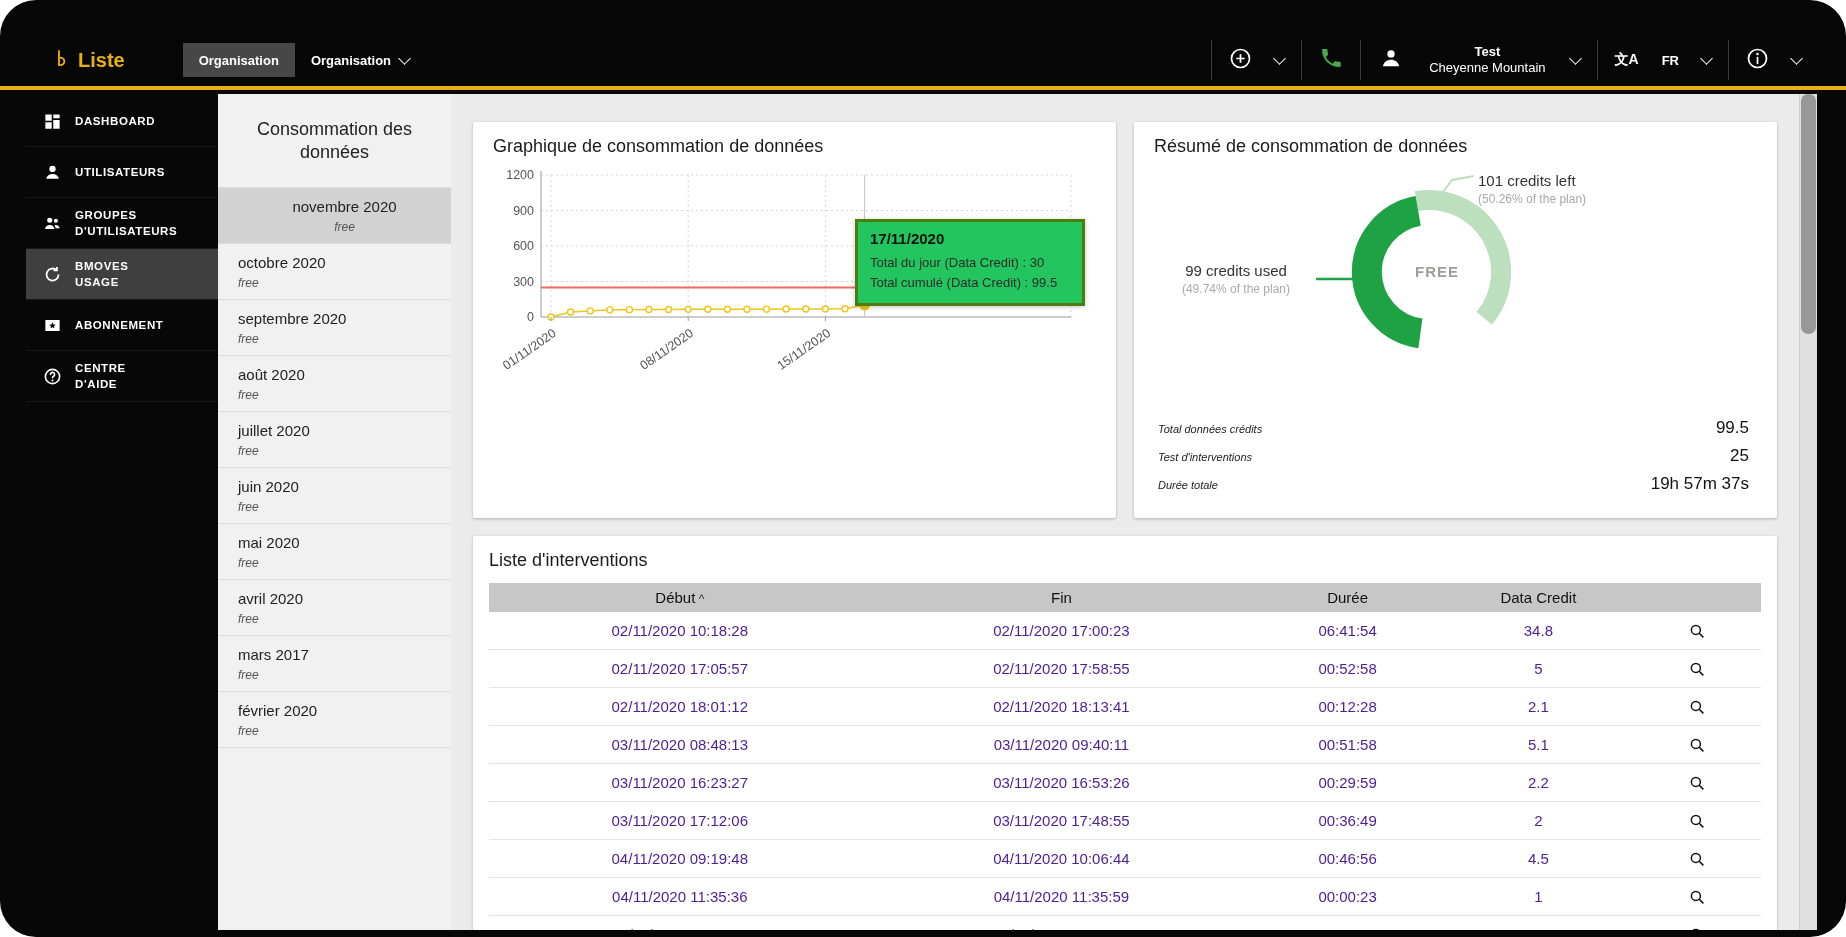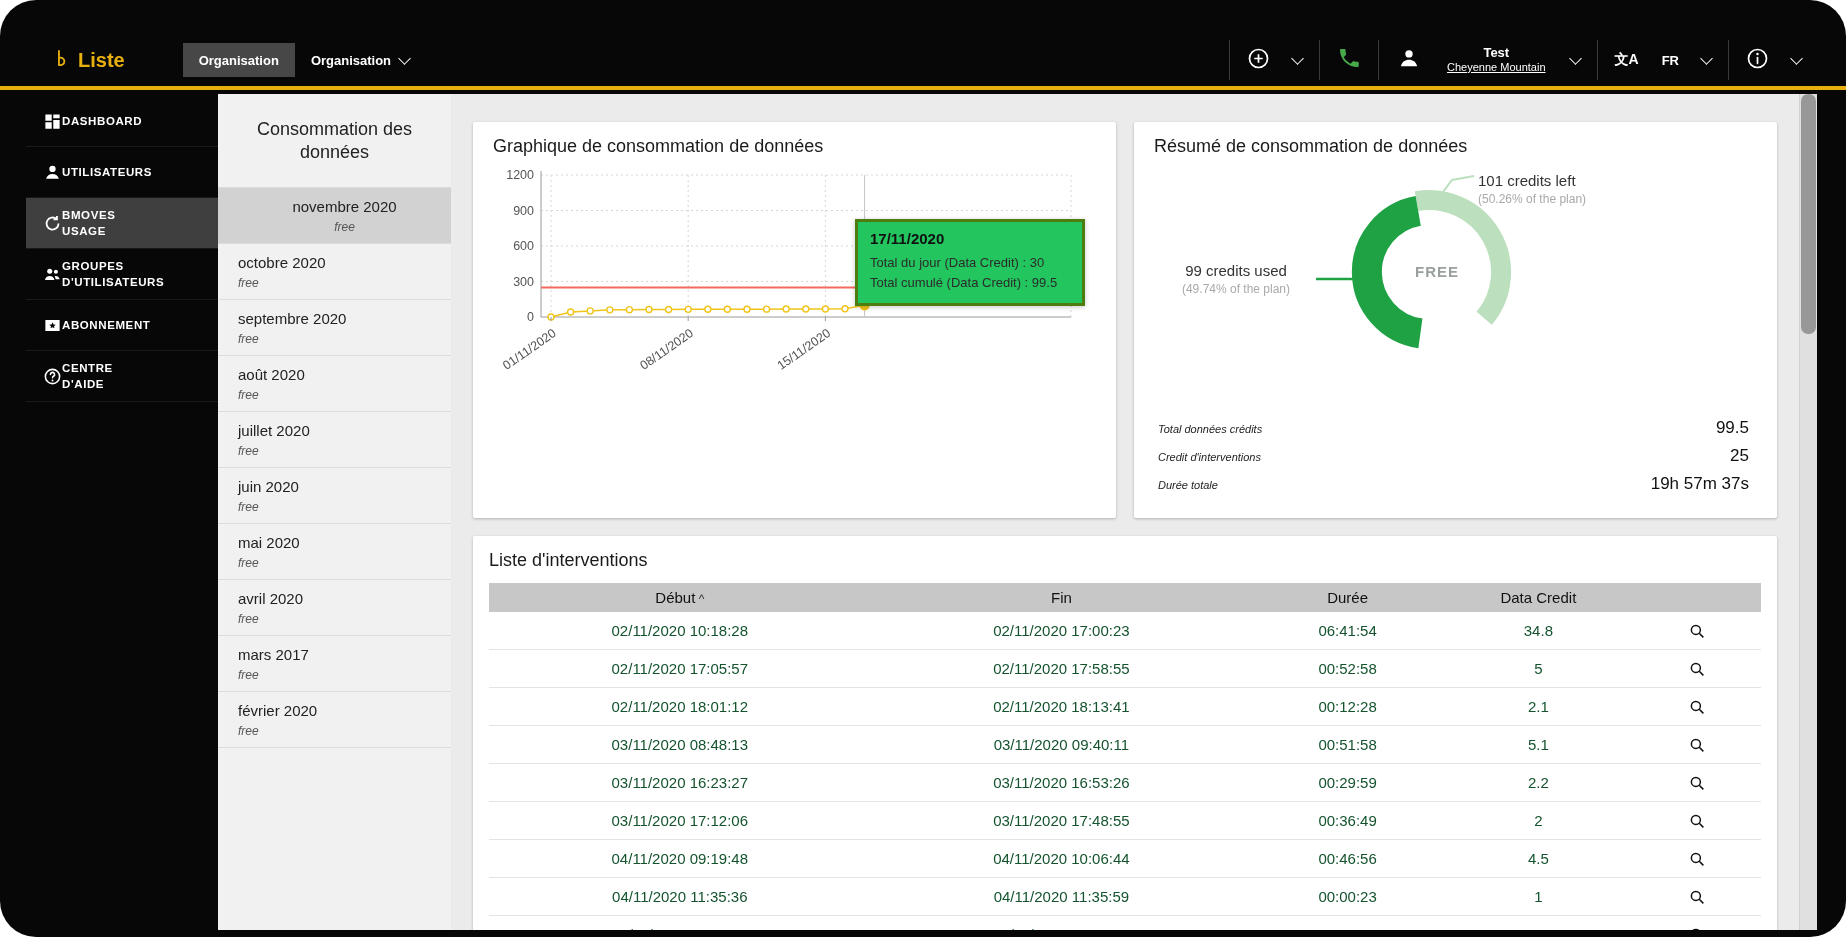--- a/index.html
+++ b/index.html
@@ -11,30 +11,30 @@
   .logo{display:flex;align-items:center;gap:7px;color:#e8b00e;font-size:20px;font-weight:700;margin-left:26px;}
   .top-tabs{display:flex;align-items:stretch;margin-left:58px;height:34px;}
   .top-tab{display:flex;align-items:center;gap:9px;padding:0 16px;color:#fff;font-size:13px;font-weight:700;cursor:pointer;}
   .top-tab.active{background:#474747;}
   .chev{width:8px;height:8px;border-right:1.7px solid #fff;border-bottom:1.7px solid #fff;
         transform:rotate(45deg);margin-top:-4px;flex:none;}
   .top-right{margin-left:auto;display:flex;align-items:center;height:44px;}
   .tr-group{height:40px;display:flex;align-items:center;gap:23px;padding:0 17px;border-left:1px solid #3a3a3a;color:#fff;cursor:pointer;}
   .user-text{display:flex;flex-direction:column;align-items:center;line-height:1.25;margin:0 2px;}
   .user-org{font-size:13px;font-weight:700;}
-  .user-name{font-size:11px;text-decoration:underline;}
+  .user-name{font-size:13px;}
   .lang-glyph{font-size:14px;font-weight:700;}
   .lang-code{font-size:13px;font-weight:700;}
 
   
   .app-body{position:absolute;top:94px;left:0;right:29px;bottom:7px;display:flex;overflow:hidden;}
 
   
   .sidebar{width:218px;flex:none;box-sizing:border-box;padding-top:2px;}
-  .side-item{margin-left:26px;display:flex;align-items:center;padding:8px 4px 8px 17px;
+  .side-item{margin-left:26px;display:flex;align-items:center;gap:13px;padding:8px 4px 8px 17px;
              min-height:34px;color:#fff;border-bottom:1px solid #191919;cursor:pointer;}
   .side-item.active{background:#3f3f3f;}
   .s-icon{width:19px;height:19px;flex:none;color:#fff;}
   .s-icon svg{width:19px;height:19px;display:block;}
   .side-label{font-size:11.5px;font-weight:700;letter-spacing:.6px;white-space:pre-line;line-height:1.4;}
 
   
   .months{width:233px;flex:none;background:#f1f1f1;box-sizing:border-box;display:flex;flex-direction:column;}
   .months-title{font-size:18px;color:#222;text-align:center;padding:24px 26px 22px 26px;line-height:1.3;}
   .month-item{padding:10px 0 9px 20px;border-bottom:1px solid #dcdcdc;cursor:pointer;}
@@ -67,21 +67,21 @@
               font-size:15px;font-weight:700;color:#9aa09b;letter-spacing:1px;}
   .totals{position:absolute;left:24px;right:28px;top:296px;}
   .t-row{display:flex;justify-content:space-between;align-items:baseline;margin-bottom:8px;}
   .t-label{font-style:italic;font-size:11px;color:#222;}
   .t-value{font-size:17px;color:#111;}
 
   
   .table-card{margin-top:18px;padding:14px 16px;box-sizing:border-box;min-height:420px;}
   table.interv{width:100%;border-collapse:collapse;margin-top:12px;}
   table.interv th{background:#c7c7c7;font-weight:400;font-size:15px;color:#111;padding:6px 0;height:16px;}
-  table.interv td{text-align:center;font-size:15px;color:#14532d;height:37px;padding:0;border-bottom:1px solid #e4e4e4;}
+  table.interv td{text-align:center;font-size:15px;color:#4c1d95;height:37px;padding:0;border-bottom:1px solid #e4e4e4;}
   .sort{font-size:12px;color:#333;}
   td .mag svg{width:18px;height:18px;vertical-align:middle;cursor:pointer;}
 
   
   .scrollbar{width:17px;flex:none;background:#e0e0e0;position:relative;border-left:1px solid #cfcfcf;}
   .thumb{position:absolute;top:0;left:1px;right:1px;height:240px;background:#989898;border-radius:7px;}
 </style>
 </head>
 <body>
 
@@ -170,41 +170,41 @@
           </div>
           <div class="side-item">
             <span class="s-icon">
               <svg viewBox="0 0 24 24">
                 <circle cx="12" cy="7.5" r="4" fill="currentColor"></circle>
                 <path fill="currentColor" d="M4 20c.8-4 4-6 8-6s7.2 2 8 6z"></path>
               </svg>
             </span>
             <span class="side-label">UTILISATEURS</span>
           </div>
-          <div class="side-item active">
-            <span class="s-icon">
-              <svg viewBox="0 0 24 24" fill="none" stroke="currentColor" stroke-width="2.3">
-                <path d="M19.6 12a7.6 7.6 0 1 1-2.3-5.4"></path>
-                <path d="M17.6 2.6v4.3h-4.3"></path>
-              </svg>
-            </span>
-            <span class="side-label">BMOVES
-USAGE</span>
-          </div>
           <div class="side-item">
             <span class="s-icon">
               <svg viewBox="0 0 24 24">
                 <circle cx="8.5" cy="8" r="3.2" fill="currentColor"></circle>
                 <circle cx="16.3" cy="8.6" r="2.6" fill="currentColor"></circle>
                 <path fill="currentColor" d="M2.5 19c.6-3.2 3-5 6-5s5.4 1.8 6 5z"></path>
                 <path fill="currentColor" d="M14.8 13.9c2.9-.6 5.5.9 6.4 4.1h-5.1z"></path>
               </svg>
             </span>
             <span class="side-label">GROUPES
 D'UTILISATEURS</span>
+          </div>
+          <div class="side-item active">
+            <span class="s-icon">
+              <svg viewBox="0 0 24 24" fill="none" stroke="currentColor" stroke-width="2.3">
+                <path d="M19.6 12a7.6 7.6 0 1 1-2.3-5.4"></path>
+                <path d="M17.6 2.6v4.3h-4.3"></path>
+              </svg>
+            </span>
+            <span class="side-label">BMOVES
+USAGE</span>
           </div>
           <div class="side-item">
             <span class="s-icon">
               <svg viewBox="0 0 24 24">
                 <path fill="currentColor" fill-rule="evenodd" d="M3 5h18v14H3zM12 8l1.2 2.6 2.9.3-2.2 1.9.6 2.8-2.5-1.5-2.5 1.5.6-2.8-2.2-1.9 2.9-.3z"></path>
               </svg>
             </span>
             <span class="side-label">ABONNEMENT</span>
           </div>
           <div class="side-item">
@@ -340,21 +340,21 @@
             <div class="g-title">99 credits used</div>
             <div class="g-sub">(49.74% of the plan)</div>
           </div>
           <div class="free-label">FREE</div>
           <div class="totals" id="totals">
               <div class="t-row">
                 <span class="t-label">Total données crédits</span>
                 <span class="t-value">99.5</span>
               </div>
               <div class="t-row">
-                <span class="t-label">Credit d'interventions</span>
+                <span class="t-label">Test d'interventions</span>
                 <span class="t-value">25</span>
               </div>
               <div class="t-row">
                 <span class="t-label">Durée totale</span>
                 <span class="t-value">19h 57m 37s</span>
               </div>
             </div>
         </section>
       </div>
 

